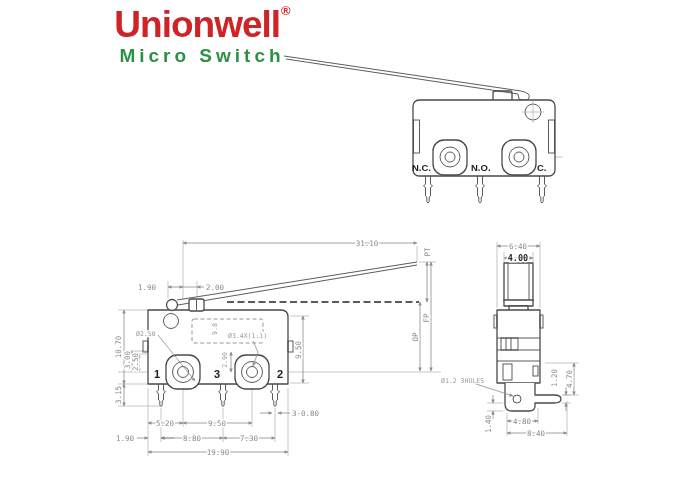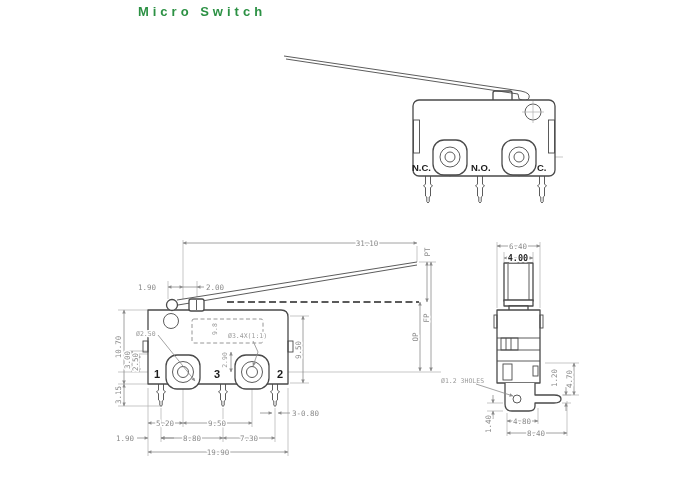--- a/index.html
+++ b/index.html
@@ -2,21 +2,21 @@
 <html><head>
 <meta charset="utf-8">
 <style>
   html,body{margin:0;padding:0;background:#fff;}
   #canvas{position:relative;width:693px;height:481px;background:#fff;overflow:hidden;
           font-family:"Liberation Sans",sans-serif;}
   #logo{position:absolute;left:104px;top:4px;width:196px;text-align:center;}
   #brand{font-weight:bold;font-size:37px;letter-spacing:-1px;line-height:1.05;
          font-family:"Liberation Sans",sans-serif;}
   #brand sup{font-size:13px;vertical-align:22px;margin-left:1px;}
-  #tagline{font-weight:bold;font-size:13px;letter-spacing:4px;margin-top:0px;
+  #tagline{font-weight:bold;font-size:19px;letter-spacing:4px;margin-top:0px;
            font-family:"Liberation Sans",sans-serif;}
   svg text{user-select:none;}
   .dtx{font:7.5px "DejaVu Sans Mono",monospace;fill:#8a8a8a;stroke:#fff;stroke-width:3px;
        paint-order:stroke;stroke-linejoin:round;}
   .dts{font:6.5px "DejaVu Sans Mono",monospace;fill:#9a9a9a;stroke:#fff;stroke-width:2.5px;
        paint-order:stroke;}
   .lbl{font:bold 9.5px "Liberation Sans",sans-serif;fill:#1c1c1c;}
   .num{font:bold 11px "Liberation Sans",sans-serif;fill:#1c1c1c;}
   .b400{font:bold 8.5px "DejaVu Sans Mono",monospace;fill:#2b2b2b;stroke:#fff;stroke-width:3px;
         paint-order:stroke;}
@@ -24,20 +24,21 @@
   .thin{fill:none;stroke:#4a4a4a;stroke-width:0.9;}
   .cl{fill:none;stroke:#b0b0b0;stroke-width:0.7;}
   .dim{fill:none;stroke:#8c8c8c;stroke-width:0.8;}
 </style>
 </head>
 <body>
 
 <div id="canvas">
 
   <div id="logo">
+    <div id="brand" style="color: rgb(207, 36, 39);"><span>Unionwell</span><sup>®</sup></div>
     <div id="tagline" style="color: rgb(44, 145, 68);">Micro Switch</div>
   </div>
 
   <svg width="693" height="481" viewBox="0 0 693 481">
     <defs>
       <marker id="ar" viewBox="0 0 10 10" refX="9.5" refY="5" markerWidth="8" markerHeight="4.5" orient="auto-start-reverse">
         <path d="M0,0 L10,5 L0,10 Z" fill="#8c8c8c"></path>
       </marker>
     </defs>
 

